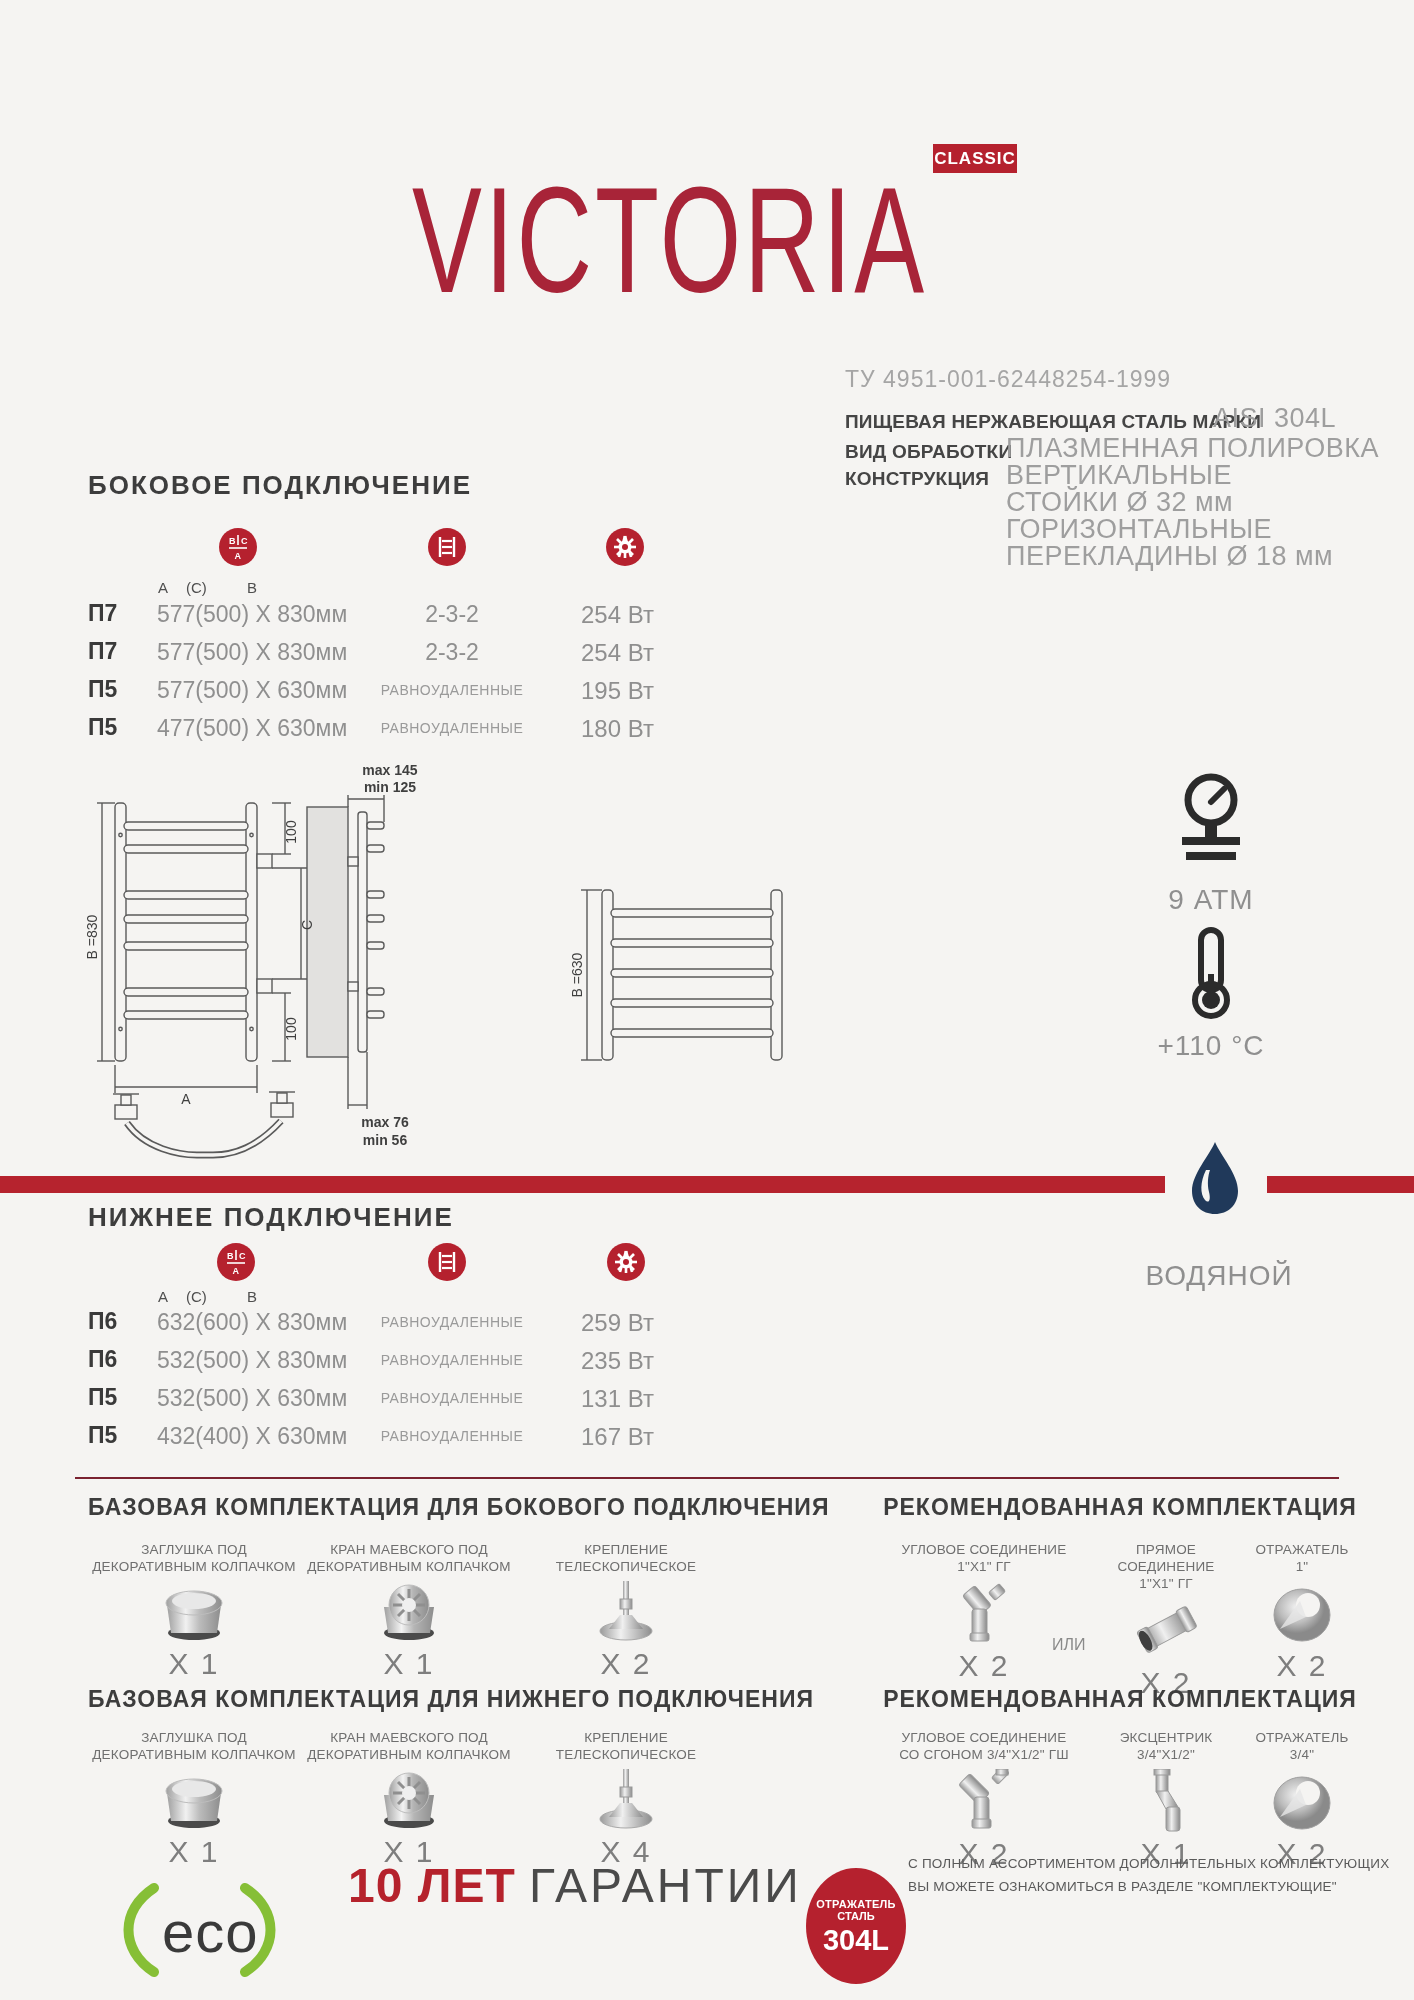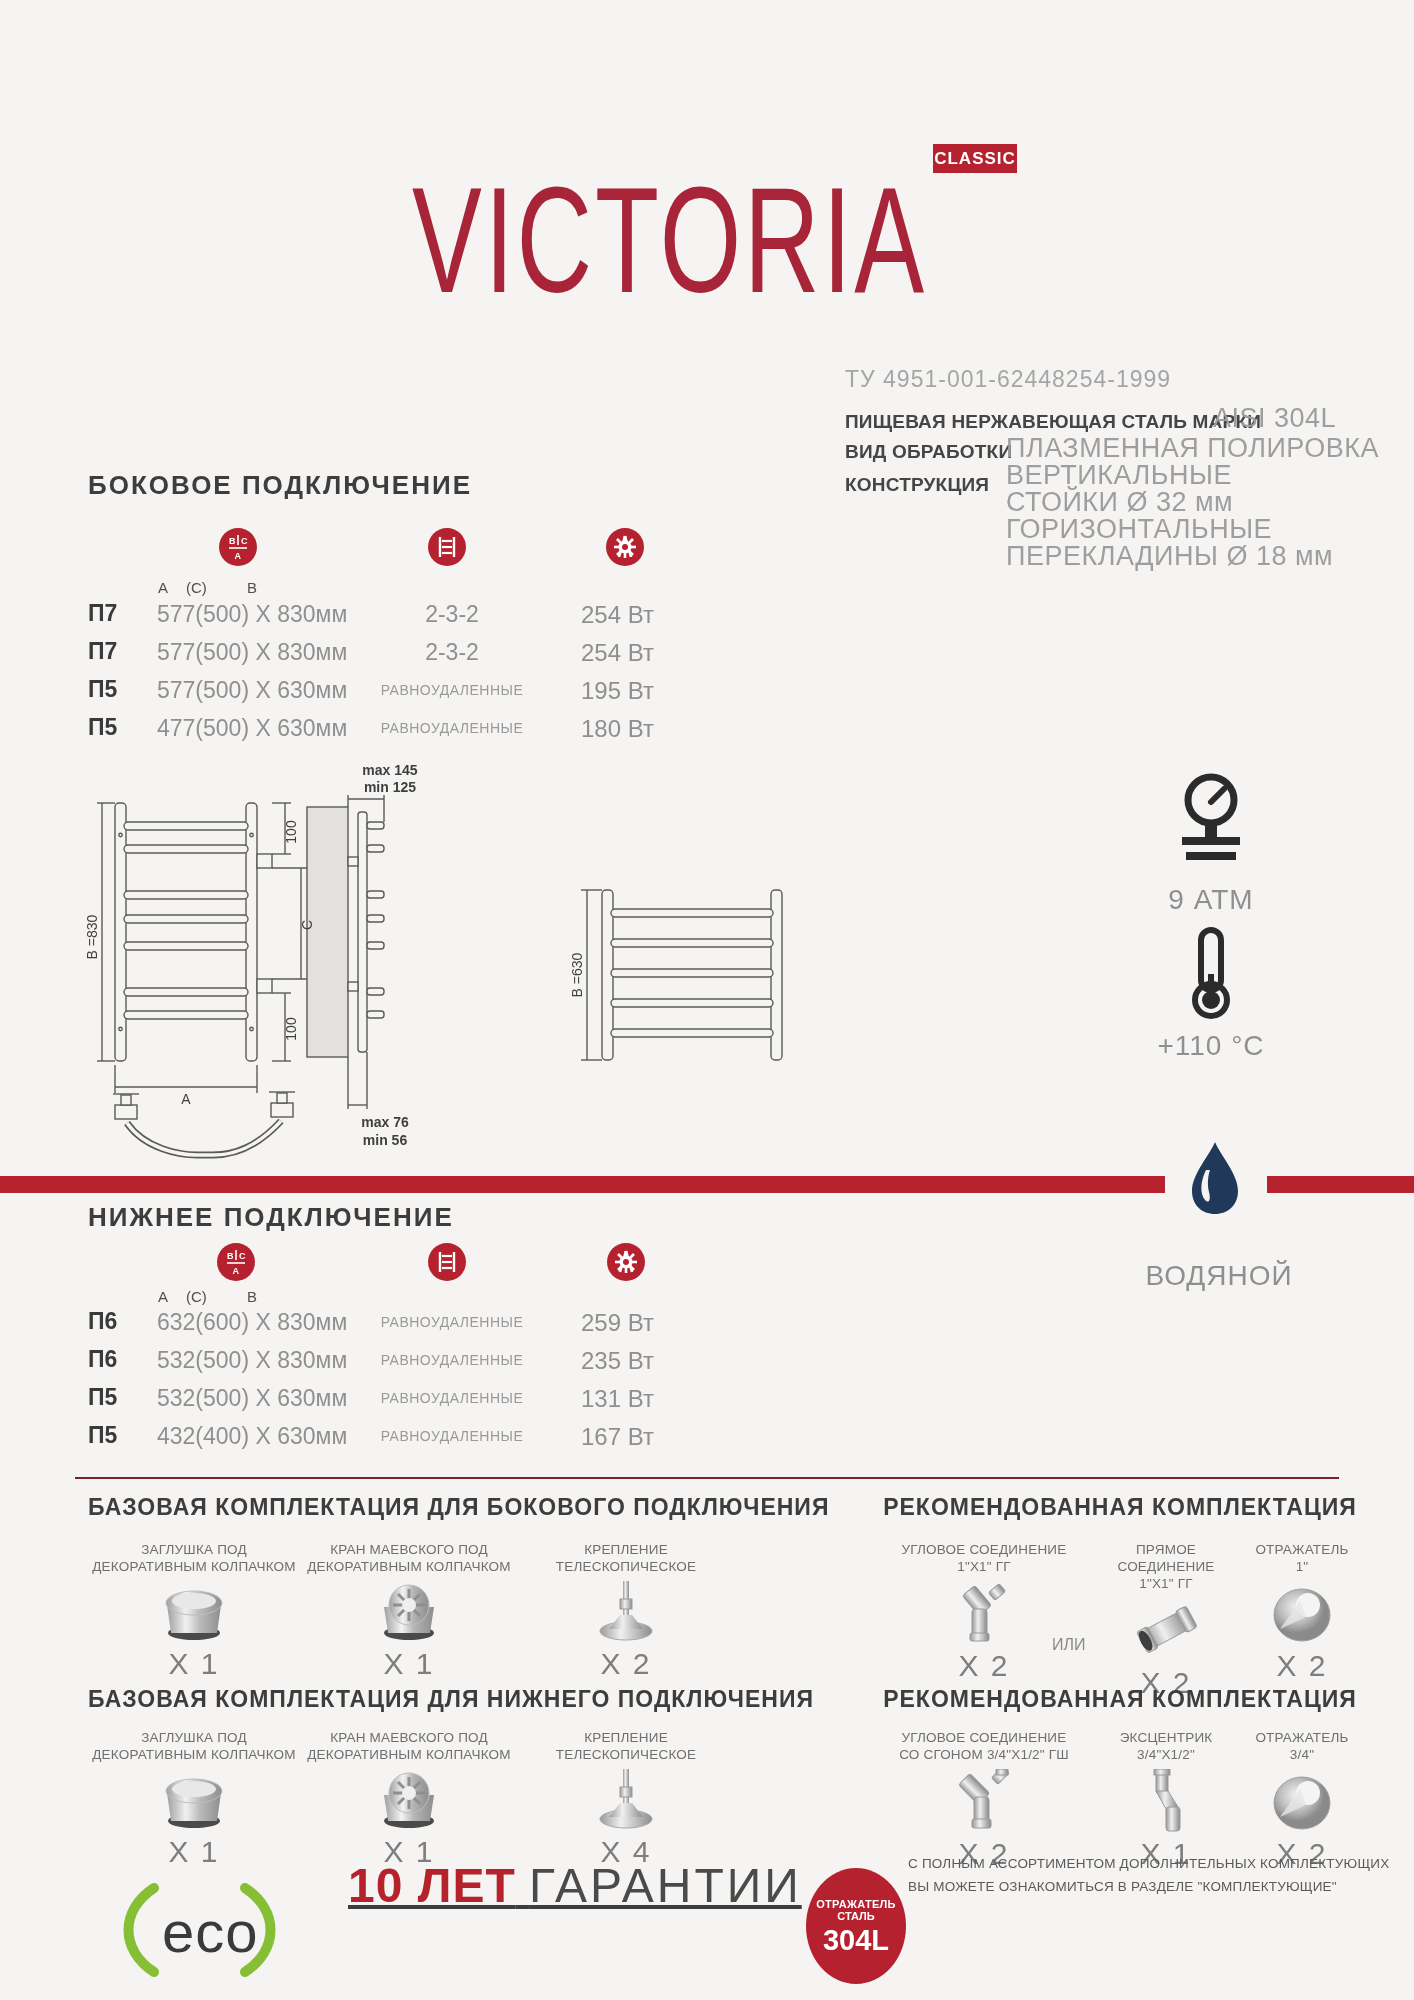--- a/index.html
+++ b/index.html
@@ -73,21 +73,21 @@
   </div>
 
   <div class="abs tu-line">ТУ 4951-001-62448254-1999</div>
 
   <div class="abs spec-label" style="left:845px;top:411px;">ПИЩЕВАЯ НЕРЖАВЕЮЩАЯ СТАЛЬ МАРКИ</div>
   <div class="abs spec-value" style="left:1213px;top:403px;">AISI 304L</div>
 
   <div class="abs spec-label" style="left:845px;top:441px;">ВИД ОБРАБОТКИ</div>
   <div class="abs spec-value" style="left:1006px;top:433px;">ПЛАЗМЕННАЯ ПОЛИРОВКА</div>
 
-  <div class="abs spec-label" style="left:845px;top:468px;margin-top:6px;">КОНСТРУКЦИЯ</div>
+  <div class="abs spec-label" style="left:845px;top:468px;">КОНСТРУКЦИЯ</div>
   <div class="abs spec-value" style="left:1006px;top:460px;">ВЕРТИКАЛЬНЫЕ</div>
   <div class="abs spec-value" style="left:1006px;top:487px;">СТОЙКИ Ø 32 мм</div>
   <div class="abs spec-value" style="left:1006px;top:514px;">ГОРИЗОНТАЛЬНЫЕ</div>
   <div class="abs spec-value" style="left:1006px;top:541px;">ПЕРЕКЛАДИНЫ Ø 18 мм</div>
 
   <div class="abs section-title" style="left:88px;top:470px;">БОКОВОЕ ПОДКЛЮЧЕНИЕ</div>
 
   <div class="abs red-circle-icon" style="left:219px;top:528px;">
     <svg width="26" height="28" viewBox="0 0 26 28">
       <line x1="13" y1="2" x2="13" y2="12" stroke="#fff" stroke-width="1.6"></line>
@@ -567,21 +567,21 @@
   </div>
 
   <div class="abs" style="left:112px;top:1882px;text-align:right;">
     <svg width="175" height="96" viewBox="0 0 175 96">
       <path d="M42 6 C8 28 8 68 42 90" stroke="#86bf36" stroke-width="10" fill="none" stroke-linecap="round"></path>
       <path d="M133 6 C167 28 167 68 133 90" stroke="#86bf36" stroke-width="10" fill="none" stroke-linecap="round"></path>
       <text x="50" y="70" font-size="58" fill="#3a3a3a" letter-spacing="1" font-family="Liberation Sans, sans-serif">eco</text>
     </svg>
   </div>
 
-  <div class="abs warranty" style="left:348px;top:1858px;text-decoration:underline;">
+  <div class="abs warranty" style="left:348px;top:1858px;">
     <b>10 ЛЕТ</b>
     <span class="g">ГАРАНТИИ</span>
   </div>
 
   <div class="abs steel-badge">
     <div class="l1">ОТРАЖАТЕЛЬ</div>
     <div class="l2">СТАЛЬ</div>
     <div class="l3">304L</div>
   </div>
 

